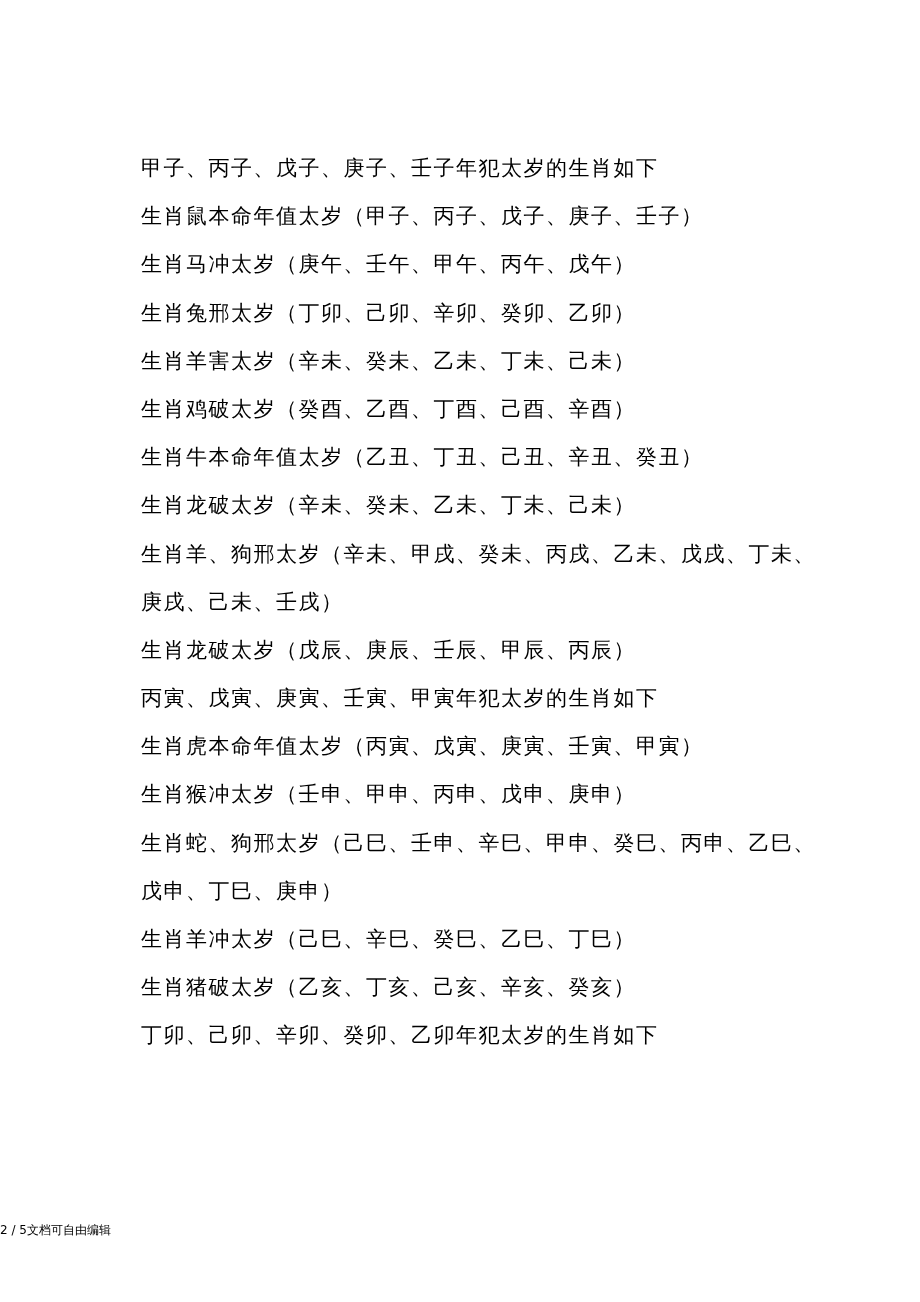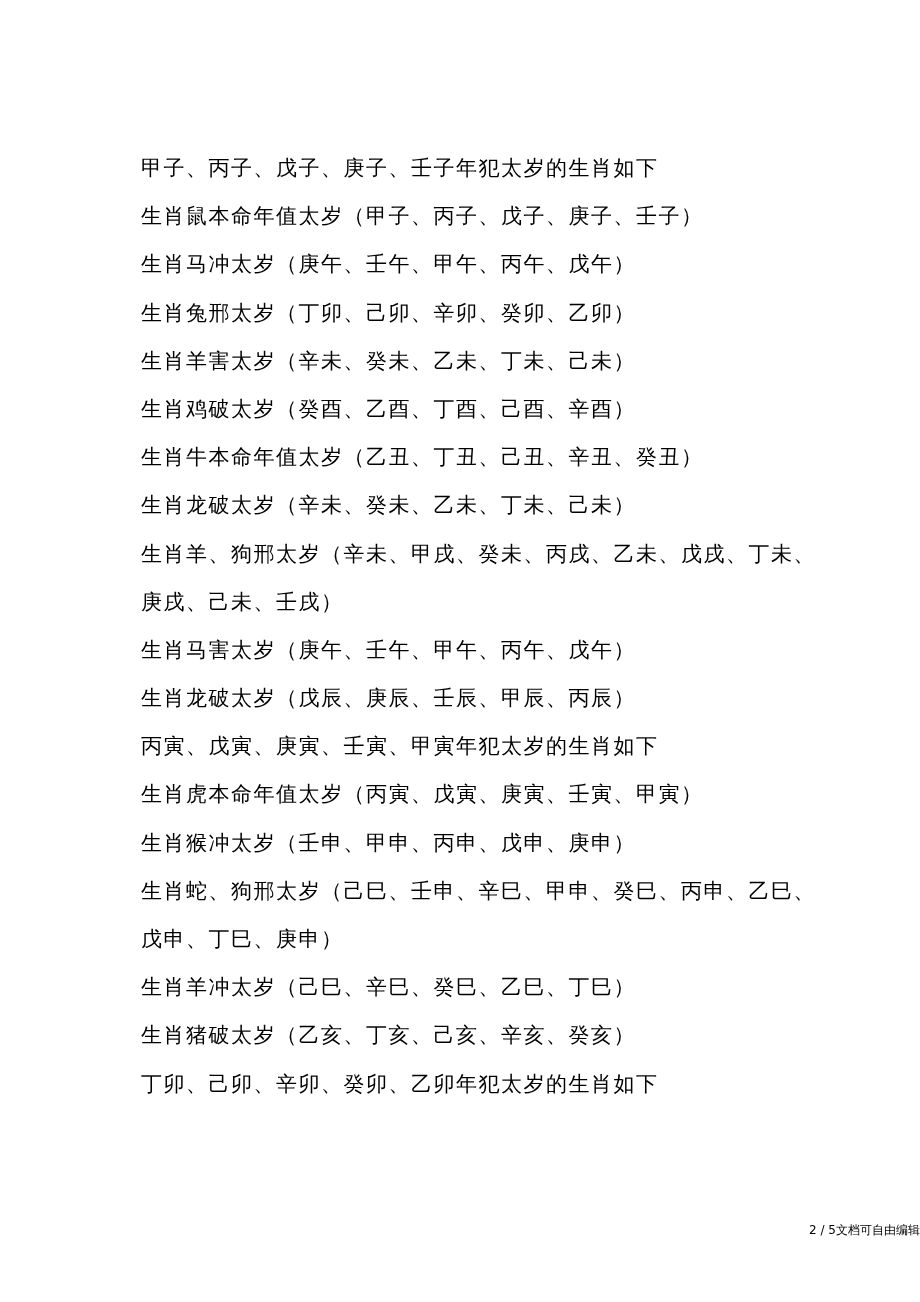--- a/index.html
+++ b/index.html
@@ -35,42 +35,41 @@
       line-height: 48.2px;
       height: 48.2px;
       white-space: nowrap;
       letter-spacing: 1.5px;
     }
     .footer {
       position: absolute;
       left: 0;
       width: 920px;
       top: 1206px;
-      text-align: right;
+      text-align: left;
       font-family: "DejaVu Sans", "Liberation Sans", sans-serif;
       font-size: 12px;
       color: #000000;
     }
   </style>
 </head>
 <body>
 
 <div class="page">
   <div class="body-text">
     <div class="line">甲子、丙子、戊子、庚子、壬子年犯太岁的生肖如下</div>
     <div class="line">生肖鼠本命年值太岁（甲子、丙子、戊子、庚子、壬子）</div>
     <div class="line">生肖马冲太岁（庚午、壬午、甲午、丙午、戊午）</div>
     <div class="line">生肖兔邢太岁（丁卯、己卯、辛卯、癸卯、乙卯）</div>
     <div class="line">生肖羊害太岁（辛未、癸未、乙未、丁未、己未）</div>
     <div class="line">生肖鸡破太岁（癸酉、乙酉、丁酉、己酉、辛酉）</div>
     <div class="line">生肖牛本命年值太岁（乙丑、丁丑、己丑、辛丑、癸丑）</div>
     <div class="line">生肖龙破太岁（辛未、癸未、乙未、丁未、己未）</div>
     <div class="line">生肖羊、狗邢太岁（辛未、甲戌、癸未、丙戌、乙未、戊戌、丁未、</div>
     <div class="line">庚戌、己未、壬戌）</div>
-    <div class="line">生肖马害太岁（庚午、壬午、甲午、丙午、戊午）</div>
     <div class="line">生肖龙破太岁（戊辰、庚辰、壬辰、甲辰、丙辰）</div>
     <div class="line">丙寅、戊寅、庚寅、壬寅、甲寅年犯太岁的生肖如下</div>
     <div class="line">生肖虎本命年值太岁（丙寅、戊寅、庚寅、壬寅、甲寅）</div>
     <div class="line">生肖猴冲太岁（壬申、甲申、丙申、戊申、庚申）</div>
     <div class="line">生肖蛇、狗邢太岁（己巳、壬申、辛巳、甲申、癸巳、丙申、乙巳、</div>
     <div class="line">戊申、丁巳、庚申）</div>
     <div class="line">生肖羊冲太岁（己巳、辛巳、癸巳、乙巳、丁巳）</div>
     <div class="line">生肖猪破太岁（乙亥、丁亥、己亥、辛亥、癸亥）</div>
     <div class="line">丁卯、己卯、辛卯、癸卯、乙卯年犯太岁的生肖如下</div>
   </div>

